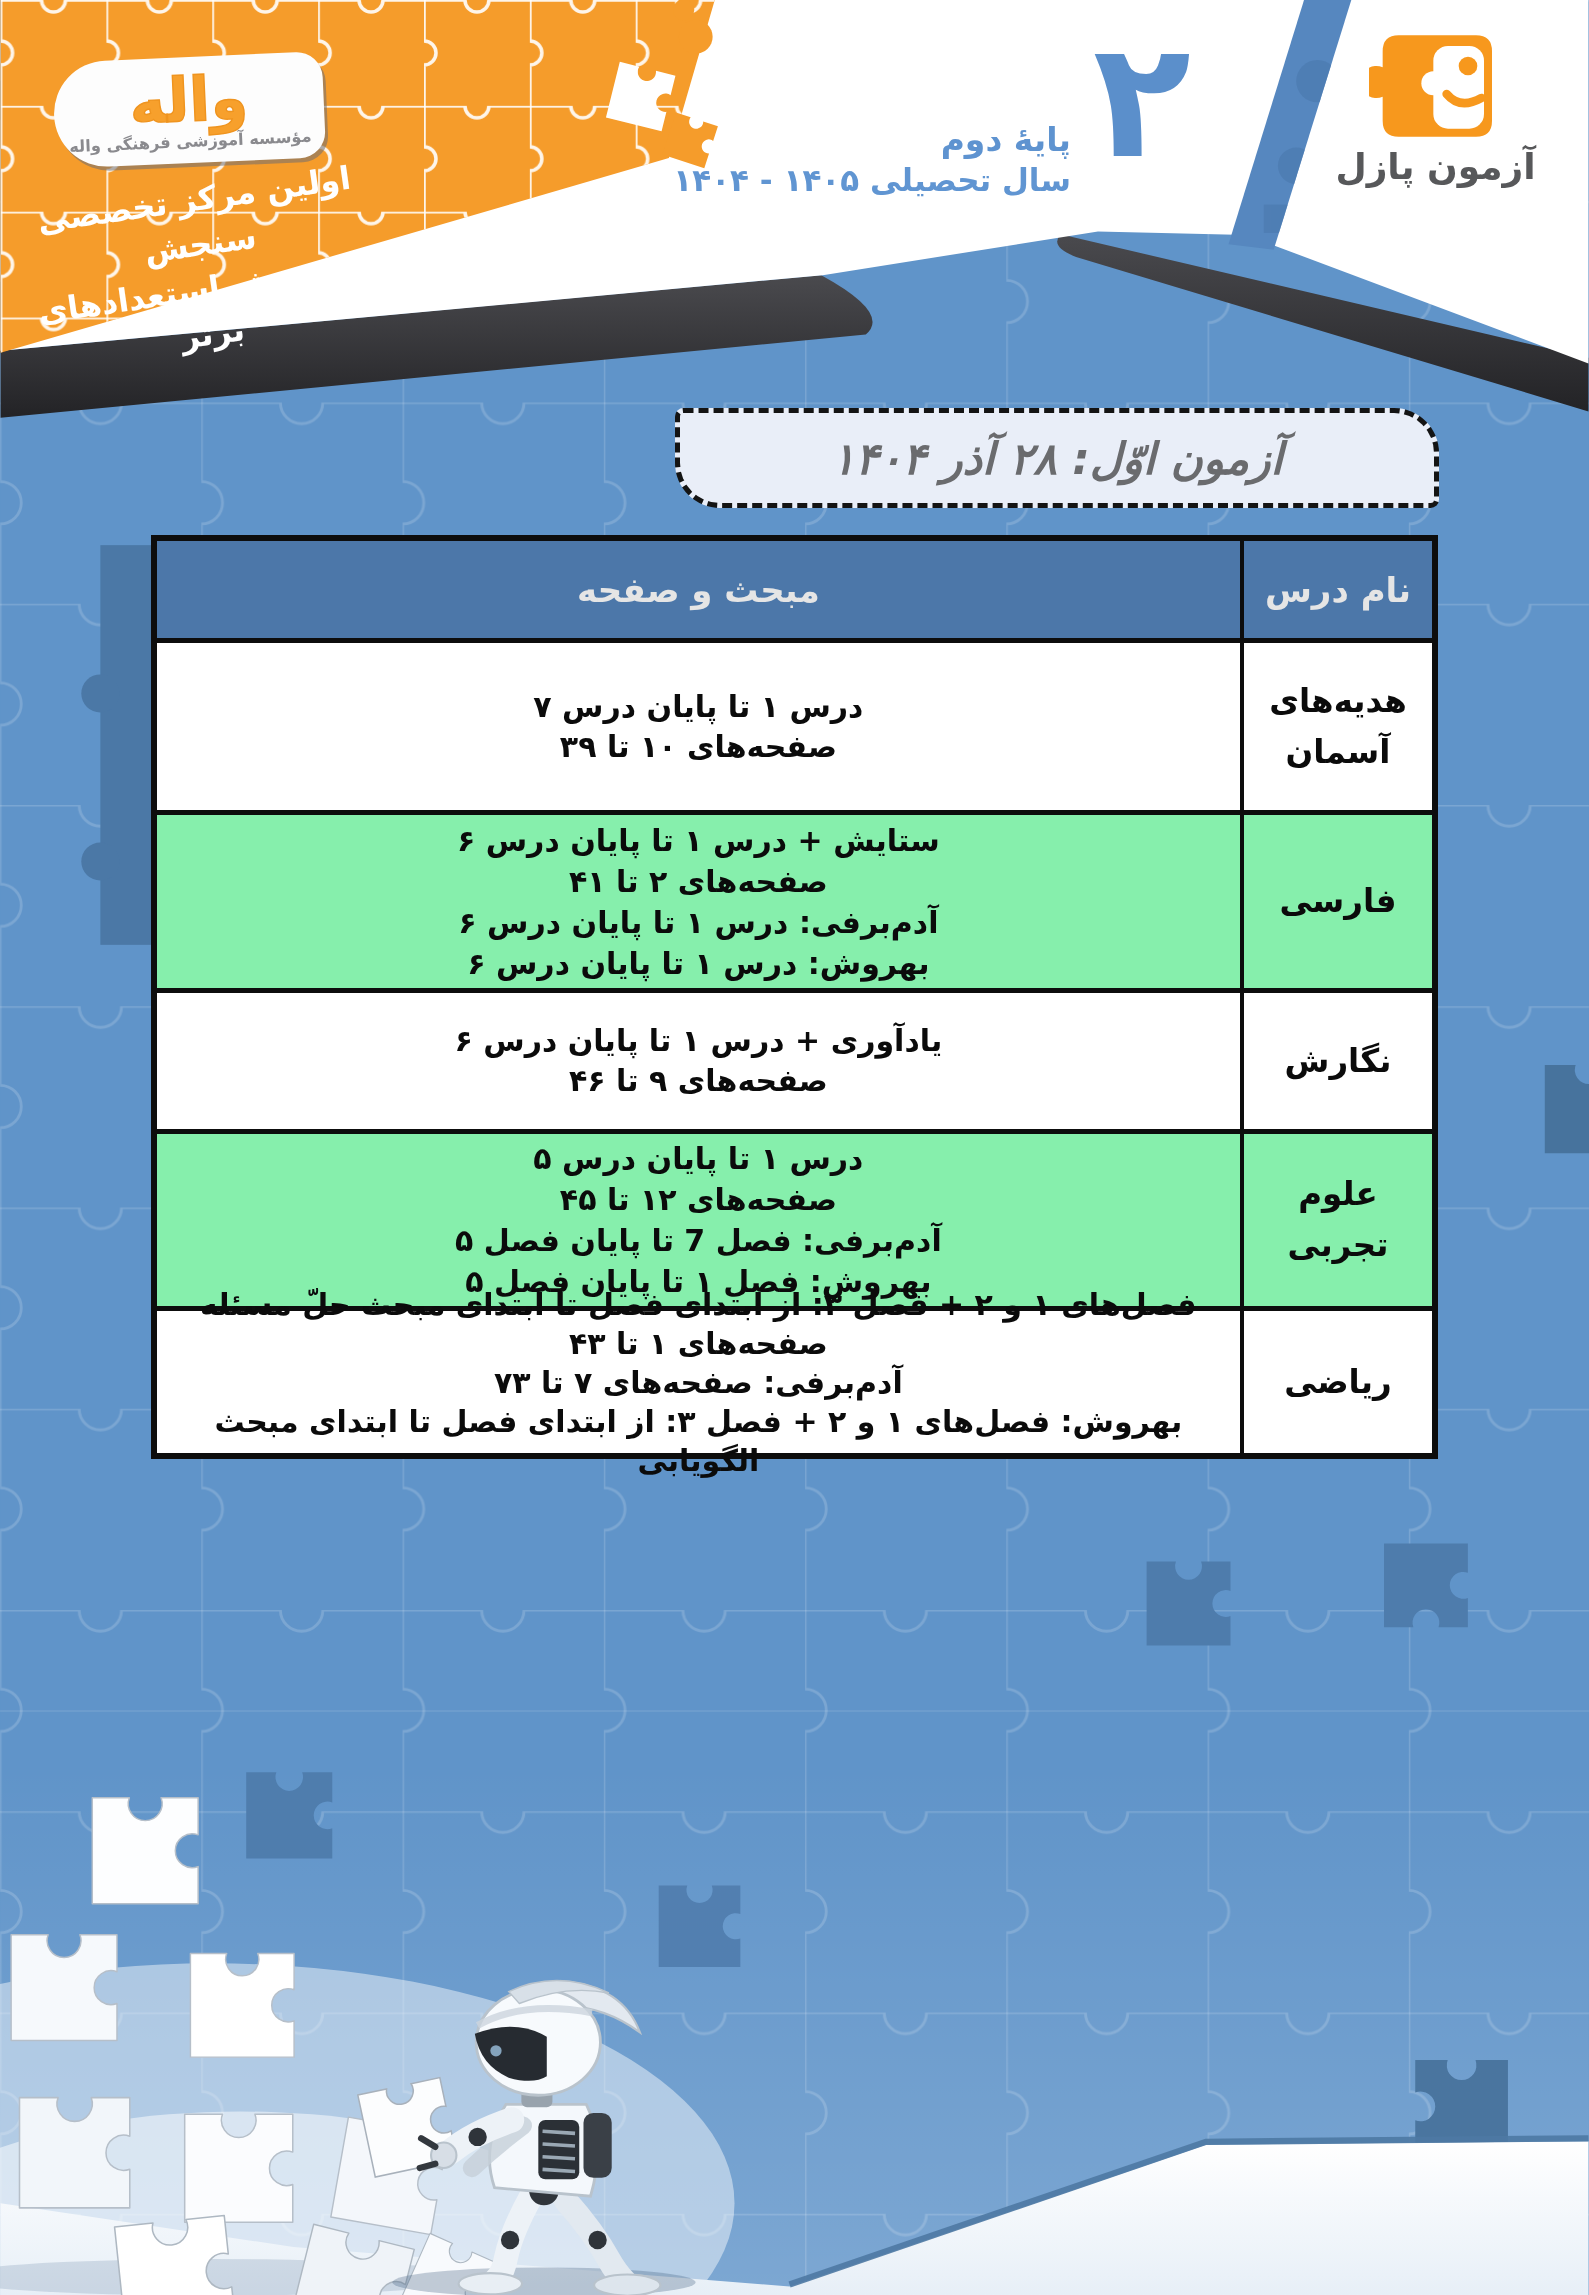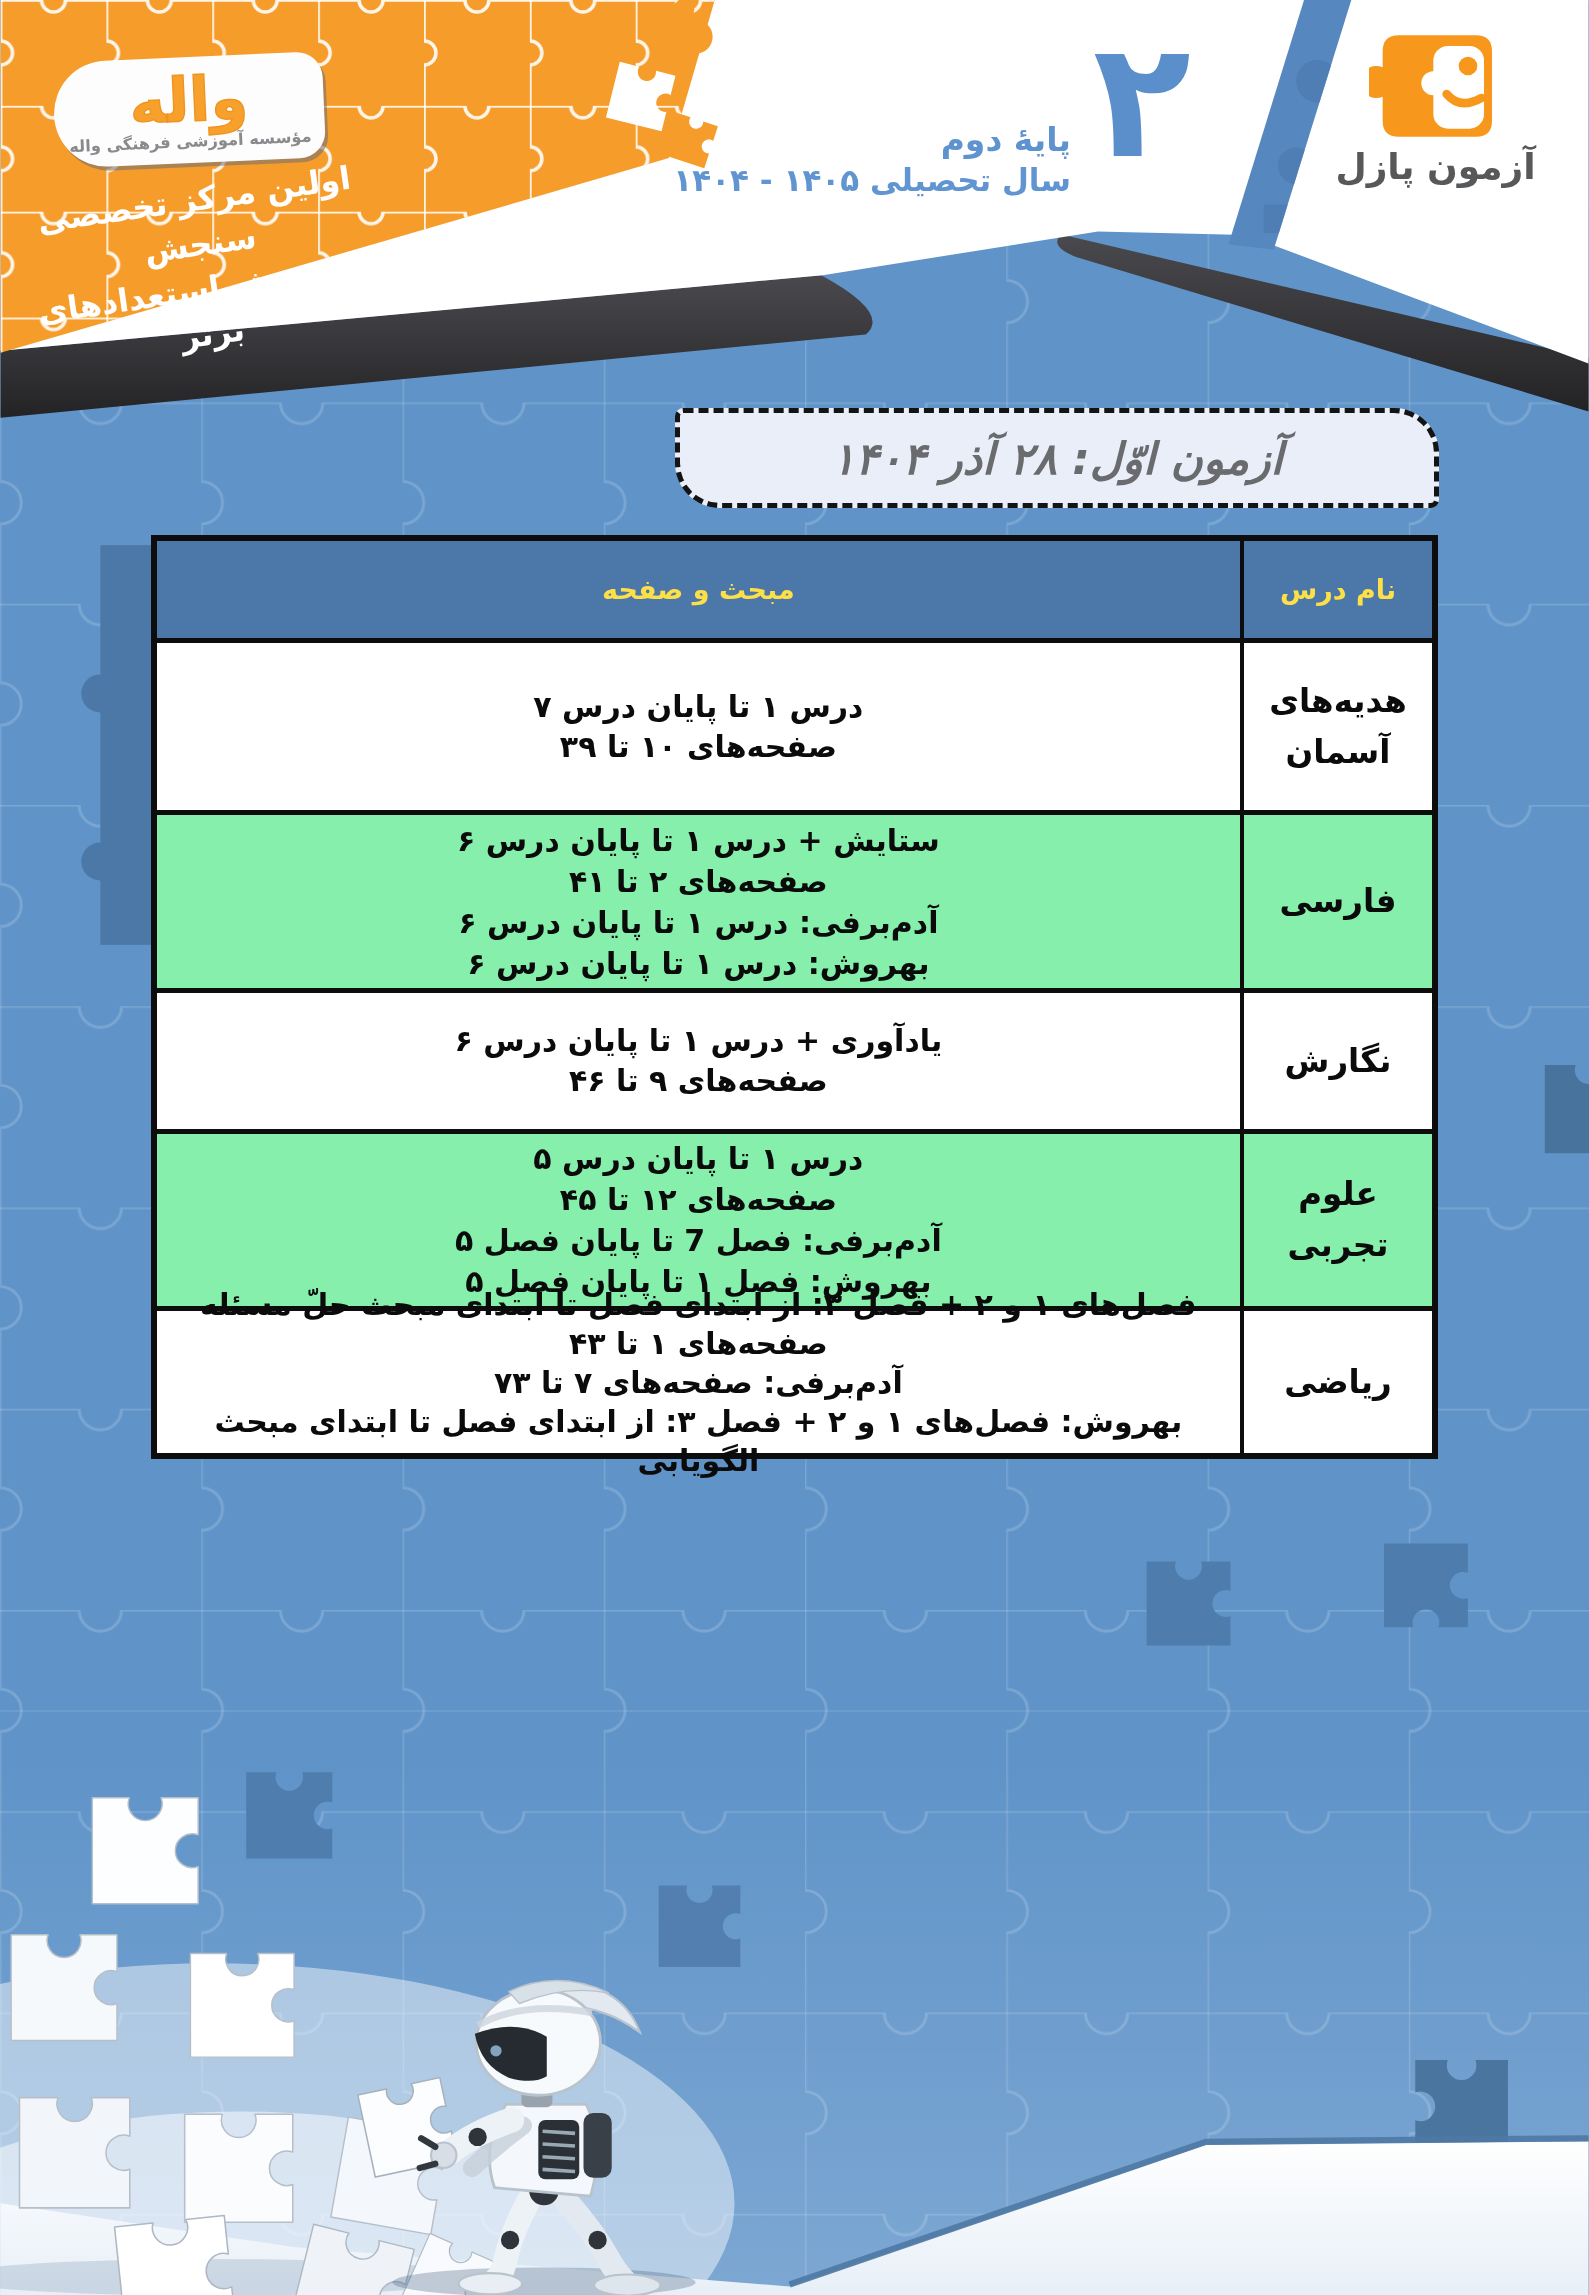--- a/index.html
+++ b/index.html
@@ -64,21 +64,21 @@
     position:absolute;left:151px;top:535px;width:1287px;
     background:#0d0d0d;border:6.4px solid #0d0d0d;
     display:flex;flex-direction:column;gap:5px;
     box-sizing:border-box;direction:rtl;
   }
   .t-row{display:flex;flex-direction:row;gap:4.2px;}
   .t-cell{box-sizing:border-box;display:flex;flex-direction:column;align-items:center;justify-content:center;}
   .c-course{width:188px;flex:0 0 188px;}
   .c-topic{flex:1;}
   .t-head{height:97px;}
-  .t-head .t-cell{background:#4C77A9;color:#fde047;font-size:27px;font-weight:bold;}
+  .t-head .t-cell{background:#4C77A9;color:#e5e5e5;font-size:34px;font-weight:bold;}
   .t-body .t-cell{background:#ffffff;color:#0b0b0b;}
   .t-body.alt .t-cell{background:#86efac;}
   .row-1{height:167px;} .row-2{height:173px;} .row-3{height:136px;} .row-4{height:172px;} .row-5{height:142px;}
   .course-name{font-size:32.5px;font-weight:bold;line-height:51px;text-align:center;padding:0 10px;}
   .topic-line{font-size:30px;font-weight:bold;line-height:40px;text-align:center;width:100%;}
   .row-2 .topic-line,.row-4 .topic-line{line-height:41px;}
   .row-5 .topic-line{font-size:30px;line-height:39px;}
 
   
   .scene-svg{position:absolute;top:1681px;left:0;}

